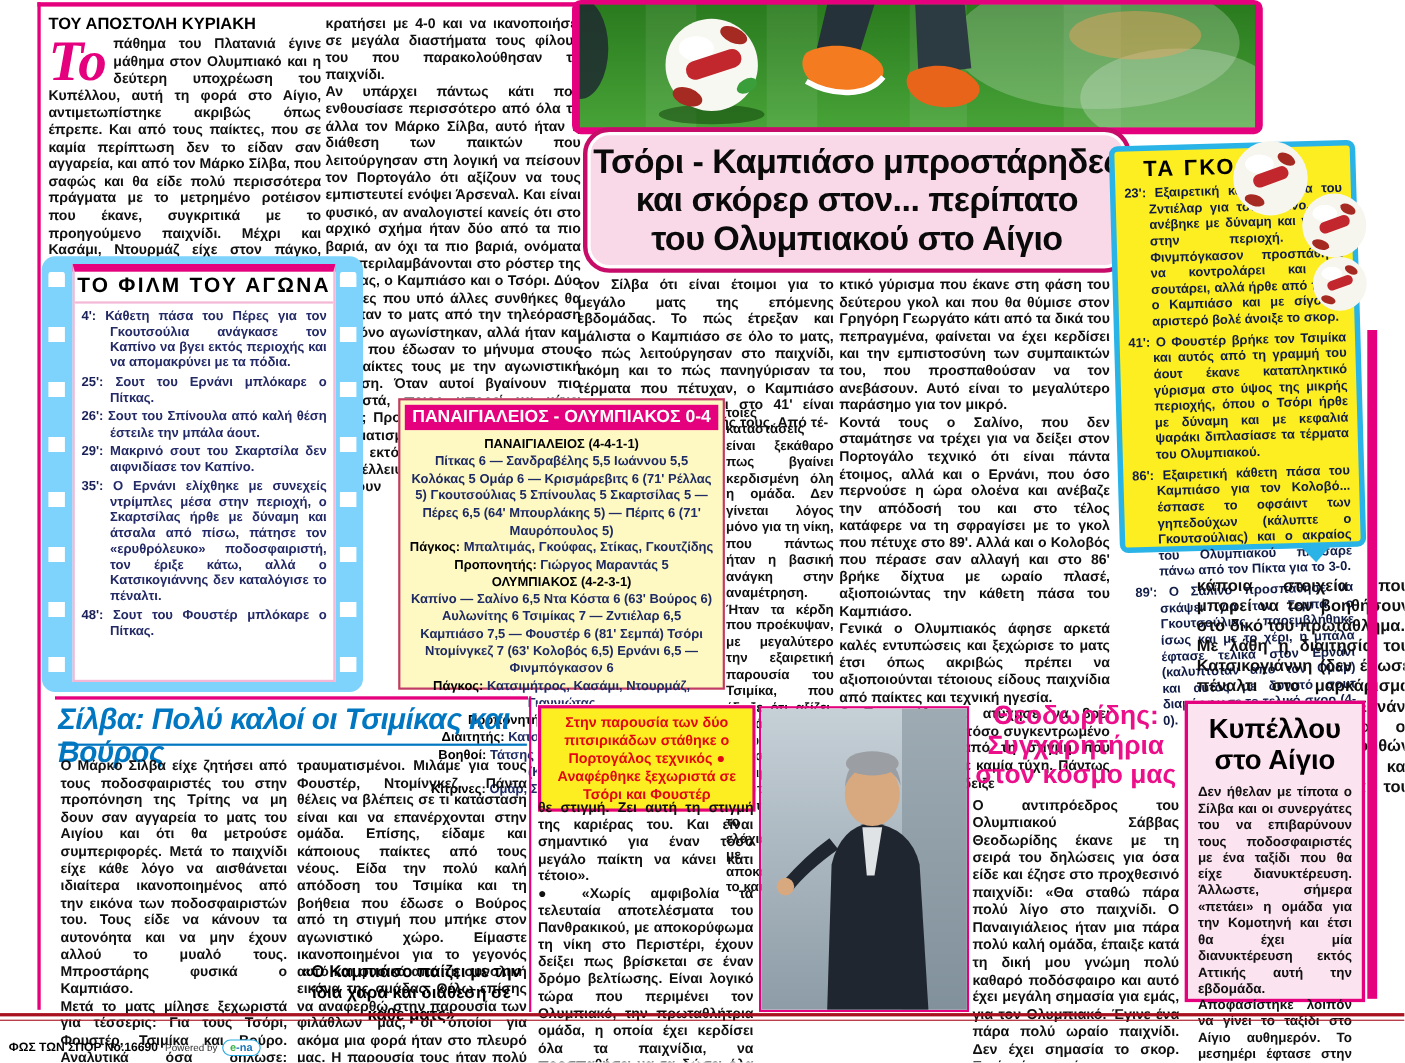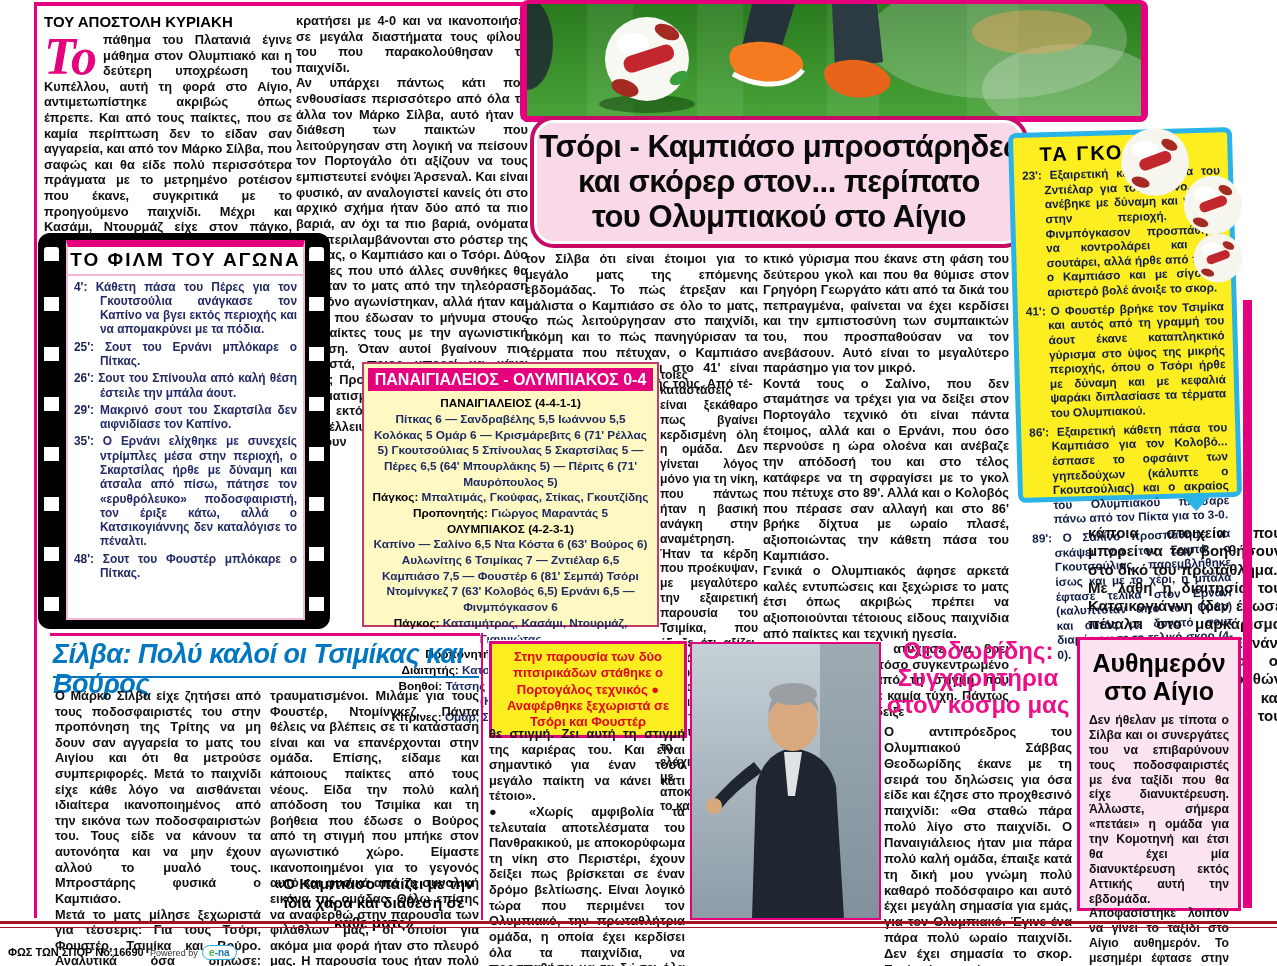--- a/index.html
+++ b/index.html
@@ -6,21 +6,21 @@
   #page{position:relative;width:1277px;height:966px;background:#fff;overflow:hidden;
         font-family:"Liberation Sans",sans-serif}
   .abs{position:absolute}
   .txt{font:700 12.8px/1.22 "Liberation Sans",sans-serif;color:#101010;text-align:justify}
   .pre{white-space:pre-line}
   .mag{background:#e5007d}
   
   .byline{font:800 15px/1 "Liberation Sans",sans-serif;color:#000}
   .dropcap{float:left;font:italic 900 52px/0.8 "Liberation Serif",serif;color:#e5007d;margin:4px 6px 0 0}
   
-  .film{background:#000000;border-radius:12px}
+  .film{background:#7dd3fc;border-radius:12px}
   .holes{width:15px;border-radius:3px;
     background:repeating-linear-gradient(to bottom,#fff 0 14px,rgba(255,255,255,0) 14px 50px)}
   .film-panel{position:absolute;left:28px;right:25px;top:7px;bottom:9px;background:#fff;
     border:2px solid #f4b7d6;border-top:7px solid #e5007d;overflow:hidden}
   .film-title{font:900 19px/1.4 "Liberation Sans",sans-serif;color:#000;text-align:center;letter-spacing:2px;border-bottom:2px solid #f4b7d6}
   .fi{font:700 11.9px/1.2 "Liberation Sans",sans-serif;color:#232a66;padding:1px 6px 2px 32px;text-indent:-26px;text-align:justify}
   .fi b{color:#1a2158}
   
   .hbox{background:#f9d8e8;border:4px solid #c60c68;border-radius:24px;box-shadow:0 0 0 3px #fff inset}
   .hbox div{font:800 31px/1.13 "Liberation Sans",sans-serif;color:#0a0a0a;text-align:center;padding-top:9px;letter-spacing:-0.5px}
@@ -238,21 +238,21 @@
       <ellipse cx="101" cy="50" rx="24" ry="11" fill="#9b9fa3"></ellipse>
     </svg>
   </div>
 
   <div class="abs theo-h pre" style="left:884px;top:638px;width:188px">Θεοδωρίδης:
 Συγχαρητήρια
 στον κόσμο μας</div>
   <div class="abs txt" style="left:884px;top:724px;width:188px;height:196px;font-size:13px">Ο αντιπρόεδρος του Ολυμπιακού Σάββας Θεοδωρίδης έκανε με τη σειρά του δηλώσεις για όσα είδε και έζησε στο προχθεσινό παιχνίδι: «Θα σταθώ πάρα πολύ λίγο στο παιχνίδι. Ο Παναιγιάλειος ήταν μια πάρα πολύ καλή ομάδα, έπαιξε κατά τη δική μου γνώμη πολύ καθαρό ποδόσφαιρο και αυτό έχει μεγάλη σημασία για εμάς, για τον Ολυμπιακό. Έγινε ένα πάρα πολύ ωραίο παιχνίδι. Δεν έχει σημασία το σκορ. Εμείς είμαστε όπως και να το κάνουμε καλύτερη ομάδα. Ήταν πολύ καλός ο Παναιγιάλειος και μου άρε-</div>
 
   <div class="abs daybox" style="left:1077px;top:637px;width:158px;height:268px">
-    <div class="day-h pre">Αυθημερόν
+    <div class="day-h pre">Κυπέλλου
 στο Αίγιο</div>
     <div class="txt" style="padding:0 9px;font-size:12.2px">Δεν ήθελαν με τίποτα ο Σίλβα και οι συνεργάτες του να επιβαρύνουν τους ποδοσφαιριστές με ένα ταξίδι που θα είχε διανυκτέρευση. Άλλωστε, σήμερα «πετάει» η ομάδα για την Κομοτηνή και έτσι θα έχει μία διανυκτέρευση εκτός Αττικής αυτή την εβδομάδα. Αποφασίστηκε λοιπόν να γίνει το ταξίδι στο Αίγιο αυθημερόν. Το μεσημέρι έφτασε στην αχαϊκή πόλη το πούλμαν και επέστρεψε αμέσως μετά το ματς.</div>
   </div>
 
   <div class="abs mag" style="left:1243px;top:300px;width:9px;height:608px"></div>
 
   <div class="abs redline" style="left:0;top:921px;width:1277px;height:3px"></div>
   <div class="abs redline" style="left:0;top:927px;width:1277px;height:1px"></div>
   <div class="abs" style="left:8px;top:942px">
     <span class="foot">ΦΩΣ ΤΩΝ ΣΠΟΡ No.16690</span>

